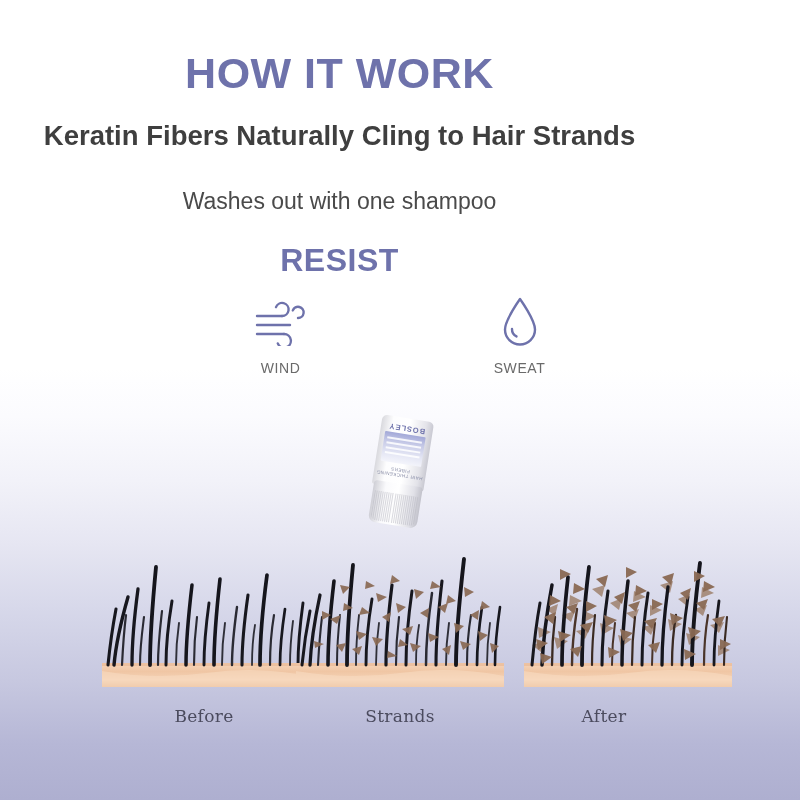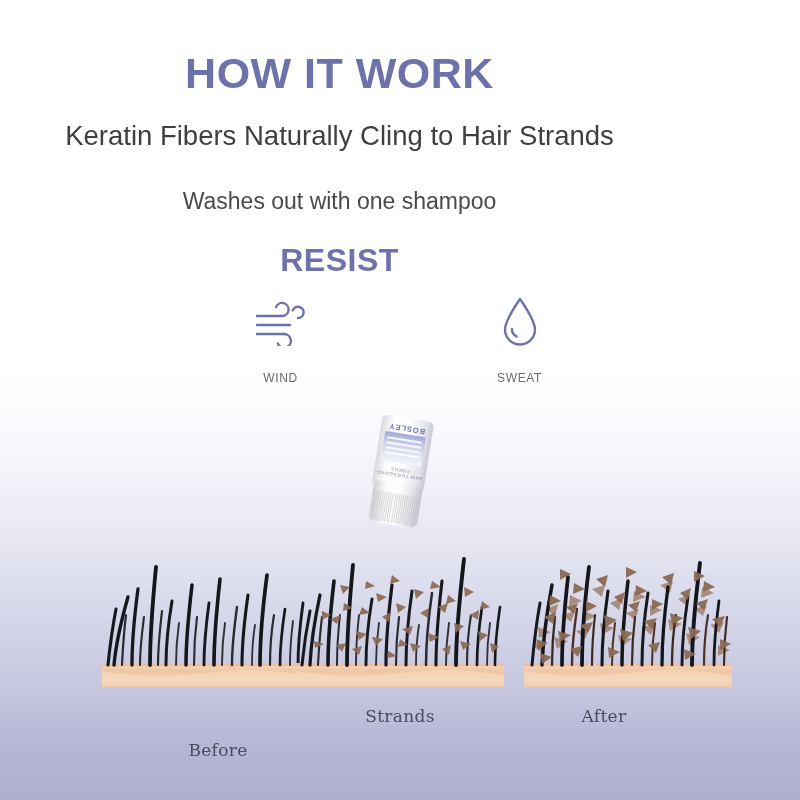--- a/index.html
+++ b/index.html
@@ -17,39 +17,39 @@
       #c7c8e0 85%, #b6b7d6 93%, #aeafd0 100%);
   }
 
   
   .hdr{position:absolute;left:0;width:679px;text-align:center;}
   #title{
     top:52px;font-size:43px;font-weight:bold;letter-spacing:.5px;
     color:#6e72ab;line-height:1;
   }
   #subtitle{
-    top:122px;font-size:27.5px;font-weight:normal;color:#3f3f3f;line-height:1;
+    top:122px;font-size:27.5px;font-weight:bold;color:#3f3f3f;line-height:1;
   }
   #tagline{
     top:190px;font-size:23px;font-weight:normal;color:#4a4a4a;line-height:1;
   }
   #resist{
     top:244px;font-size:32px;font-weight:bold;letter-spacing:.5px;
     color:#6e72ab;line-height:1;
   }
 
   
   #icon-row{
     position:absolute;top:292px;left:228px;width:344px;
     display:flex;justify-content:space-between;align-items:flex-start;
   }
   .icon-cell{width:105px;display:flex;flex-direction:column;align-items:center;}
   .icon-art{height:62px;display:flex;align-items:center;justify-content:center;}
   .icon-label{
-    margin-top:17px;font-size:12px;letter-spacing:.6px;color:#6a6a6a;
+    margin-top:6px;font-size:14px;letter-spacing:.6px;color:#6a6a6a;
   }
 
   
   #bottle-wrap{
     position:absolute;left:366px;top:418px;width:72px;height:108px;
     transform:rotate(9deg);transform-origin:50% 50%;
   }
   .b-body{
     position:absolute;left:8px;top:0;width:52px;height:70px;
     background:linear-gradient(to right,#d9d9de 0%,#fdfdfe 22%,#ffffff 55%,#e3e3e9 86%,#c9c9d2 100%);
@@ -89,21 +89,21 @@
   #panel-before{left:98px;top:545px;}
   #panel-applying{left:292px;top:545px;}
   #panel-after{left:520px;top:545px;}
   .panel svg{display:block;width:216px;height:155px;overflow:visible;}
 
   .caption{
     position:absolute;width:216px;text-align:center;top:706px;
     font-family:"DejaVu Serif", serif;
     font-size:17px;color:#4b4b5e;letter-spacing:.3px;
   }
-  #cap-before{left:110px;margin-top:34px;}
+  #cap-before{left:96px;}
   #cap-applying{left:292px;}
   #cap-after{left:496px;}
 </style>
 </head>
 <body>
 
 <div id="stage">
 
   <div class="hdr" id="title">HOW IT WORK</div>
   <div class="hdr" id="subtitle">Keratin Fibers Naturally Cling to Hair Strands</div>

